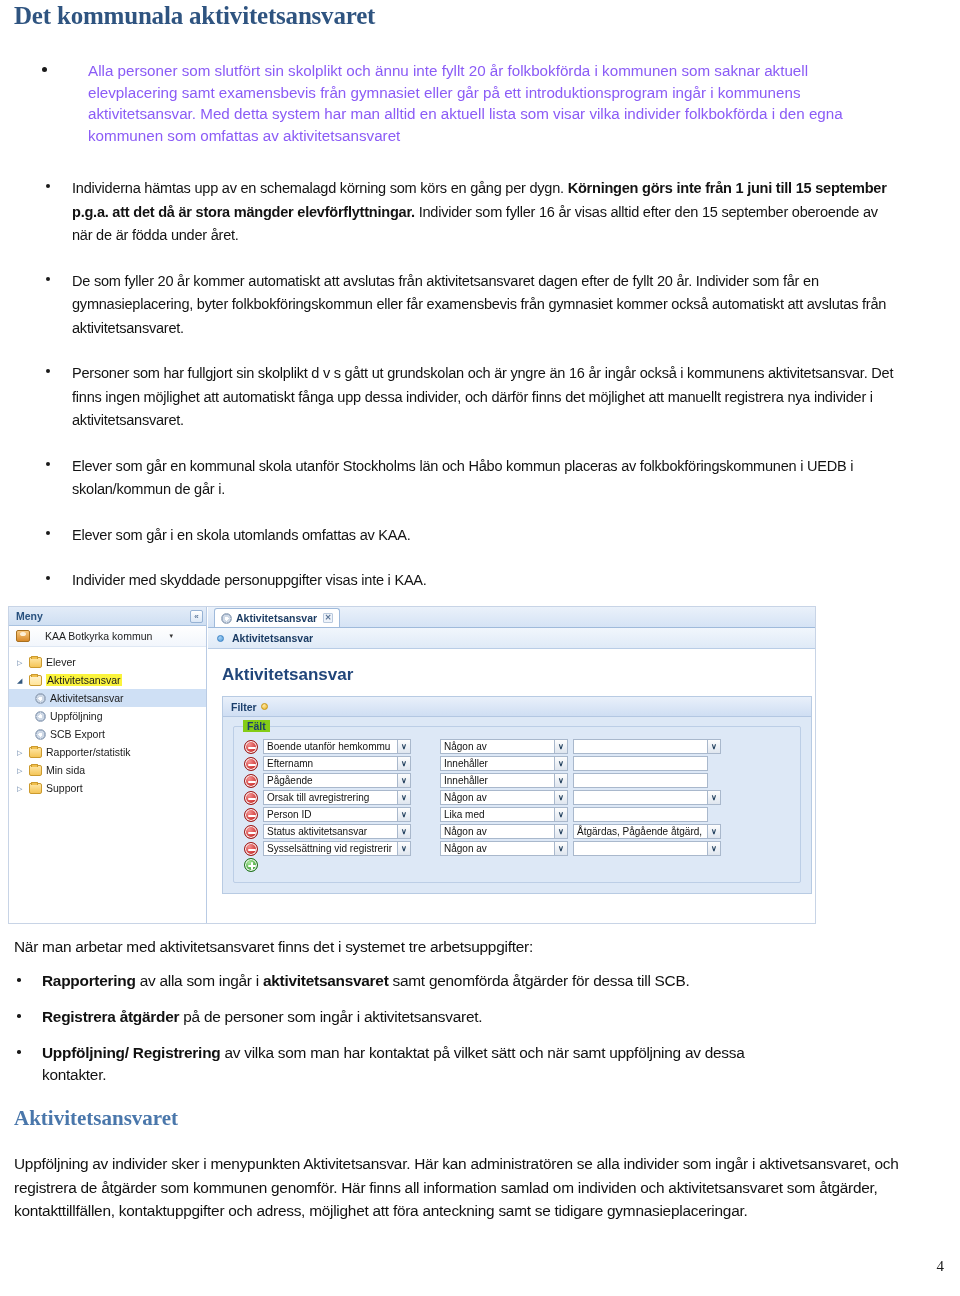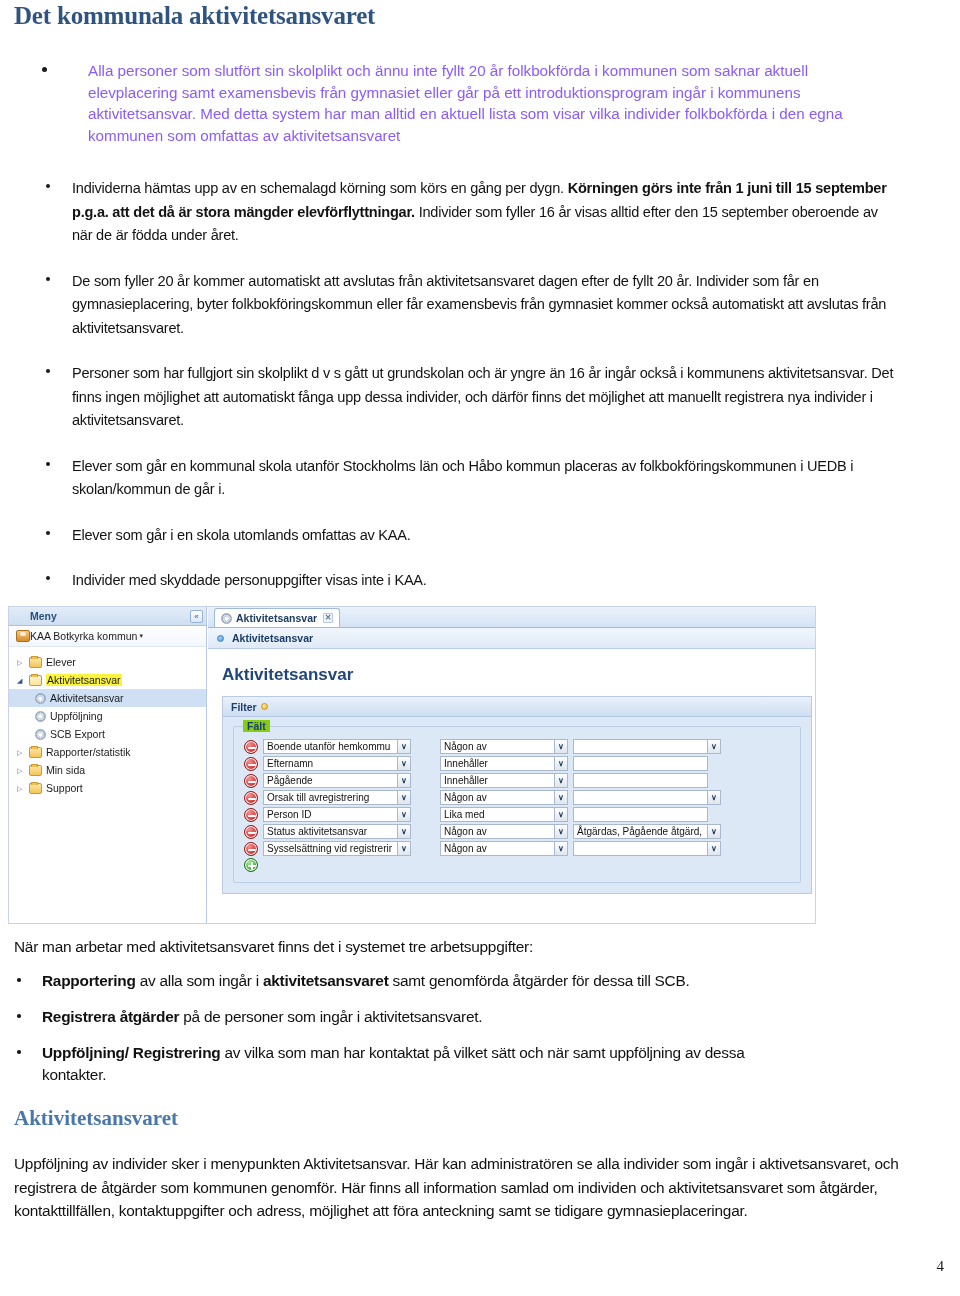--- a/index.html
+++ b/index.html
@@ -72,33 +72,33 @@
   .tree {
     position:absolute; left:0; top:0; width:198px; height:100%;
     background:#ffffff;
     border-right:1px solid #b9cbe4;
   }
   .tree-head {
     height:19px;
     background:linear-gradient(#e3ecf8,#cfdff2);
     border-bottom:1px solid #a9c2e0;
     display:flex; align-items:center; justify-content:space-between;
-    padding:0 3px 0 21px;
+    padding:0 3px 0 7px;
   }
   .tree-head .t {
     font-size:10.5px; font-weight:700; color:#28517e;
   }
   .collapse-btn {
     width:13px;height:13px;
     background:linear-gradient(#ffffff,#dbe7f6);
     border:1px solid #96b2d4;border-radius:2px;
     font-size:8px;line-height:11px;text-align:center;color:#31527c;
   }
   .tree-acct {
-    height:21px; display:flex; align-items:center; gap:0;
+    height:21px; display:flex; align-items:center; gap:15px;
     padding-left:7px;
     background:linear-gradient(#ffffff,#f2f6fc);
     border-bottom:1px solid #dfe8f4;
     font-size:10.5px; color:#1d1d1d;
   }
   .tree-body { padding:6px 0 0 0; }
   .tnode {
     height:18px; display:flex; align-items:center; gap:4px;
     font-size:10.5px; color:#1b1b1b; padding-left:8px;
   }

